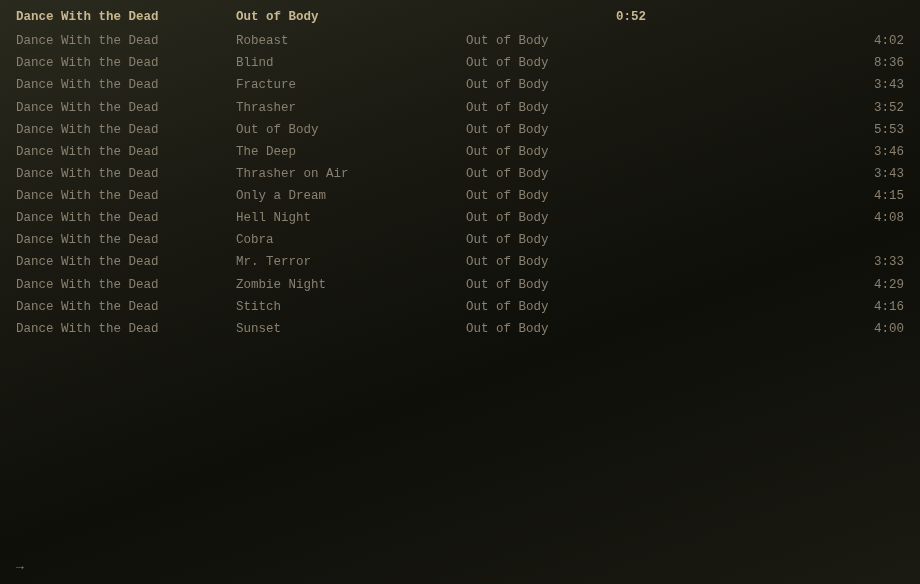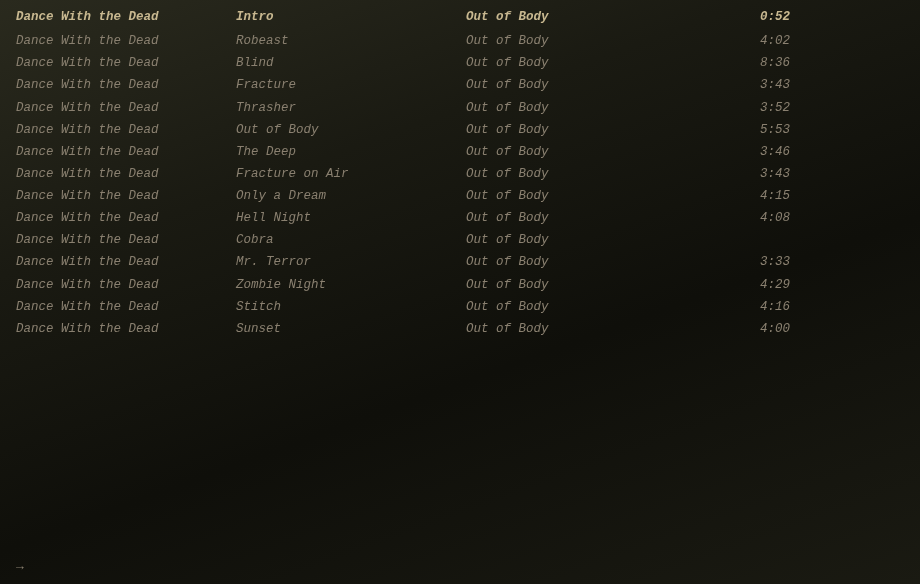--- a/index.html
+++ b/index.html
@@ -14,21 +14,20 @@
       background: linear-gradient(160deg, #2a2a1e 0%, #1a1a12 30%, #0f0f0a 60%, #1a1a12 100%);
       font-family: 'Courier New', Courier, monospace;
       color: #8a8070;
       overflow: hidden;
       position: relative;
     }
 
     .track-list {
       padding: 0;
       width: 100%;
-      font-style: italic;
     }
 
     .track-row {
       display: grid;
       grid-template-columns: 220px 230px 180px 1fr;
       padding: 2px 16px 2px 16px;
       font-size: 12.5px;
       line-height: 1.45;
       color: #8a8070;
     }
@@ -37,38 +36,37 @@
       color: #c8b890;
       font-weight: bold;
       padding-top: 8px;
       padding-bottom: 4px;
     }
 
     .col-artist {}
     .col-title {}
     .col-album {}
     .col-duration {
-      text-align: center;
+      text-align: right;
     }
 
     .bottom-arrow {
       position: absolute;
       bottom: 10px;
       left: 16px;
       color: #8a8070;
       font-size: 13px;
     }
   </style>
 </head>
 <body>
 
 <div class="track-list">
   <div class="track-row header">
     <span class="col-artist">Dance With the Dead</span>
-    <span class="col-title">Intro</span>
     <span class="col-album">Out of Body</span>
     <span class="col-duration">0:52</span>
   </div>
 
 <div class="track-row">
       <span class="col-artist">Dance With the Dead</span>
       <span class="col-title">Robeast</span>
       <span class="col-album">Out of Body</span>
       <span class="col-duration">4:02</span>
     </div>
@@ -97,21 +95,21 @@
       <span class="col-duration">5:53</span>
     </div>
     <div class="track-row">
       <span class="col-artist">Dance With the Dead</span>
       <span class="col-title">The Deep</span>
       <span class="col-album">Out of Body</span>
       <span class="col-duration">3:46</span>
     </div>
     <div class="track-row">
       <span class="col-artist">Dance With the Dead</span>
-      <span class="col-title">Fracture on Air</span>
+      <span class="col-title">Thrasher on Air</span>
       <span class="col-album">Out of Body</span>
       <span class="col-duration">3:43</span>
     </div>
     <div class="track-row">
       <span class="col-artist">Dance With the Dead</span>
       <span class="col-title">Only a Dream</span>
       <span class="col-album">Out of Body</span>
       <span class="col-duration">4:15</span>
     </div>
     <div class="track-row">

